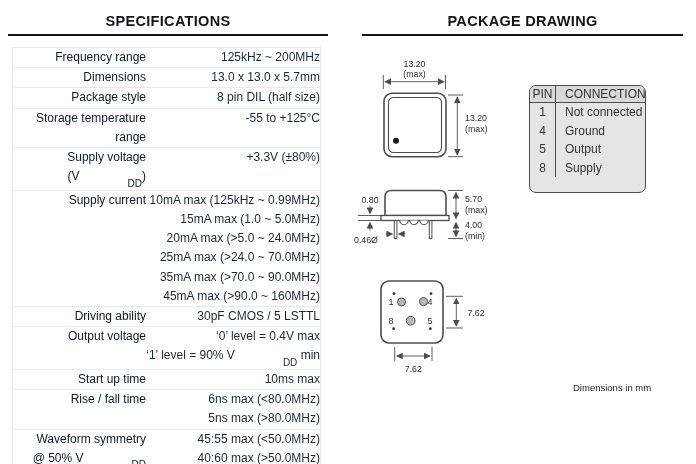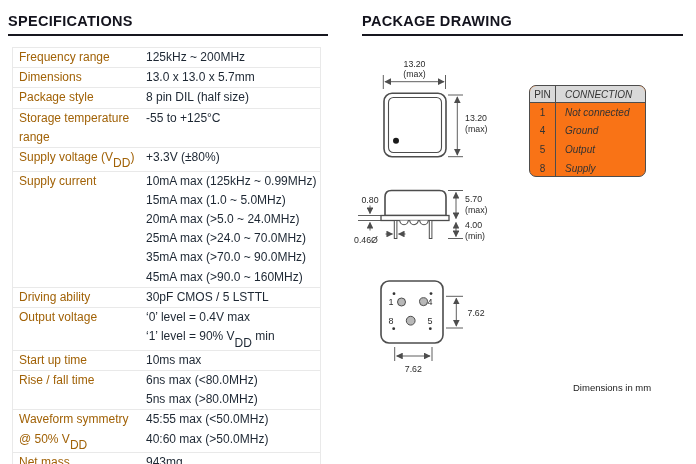--- a/index.html
+++ b/index.html
@@ -2,47 +2,47 @@
 <html><head>
 <meta charset="utf-8">
 <style>
   * { margin:0; padding:0; box-sizing:border-box; }
   html,body { background:#ffffff; }
   body { font-family:"Liberation Sans", sans-serif; }
   #stage {
     position:relative; width:696px; height:464px; background:#ffffff; overflow:hidden;
   }
   
-  .sec { position:absolute; top:13px; }
+  .sec { position:absolute; top:13px;text-align:center; }
   .sec-title { font-size:14.5px; font-weight:700; letter-spacing:.3px; color:#13131d; }
   .sec-rule { height:2px; background:#17171f; margin-top:5px; }
   #sec-left  { left:8px;  width:320px; }
   #sec-right { left:346px; width:321px;margin-left:16px; }
 
   
   #spec-table {
     position:absolute; left:12px; top:47px; width:309px;
     border:1px solid #e9e9e9; border-bottom:none;
     font-size:12px; line-height:19.2px; background:#fff;
   }
   .spec-row { display:flex; border-bottom:1px solid #e9e9e9; }
-  .spec-label { width:133px; flex:0 0 133px; padding-left:6px; color:#a16207; }
-  .spec-value { flex:1; color:#1d2733; }
-  sub.vdd { font-size:12px; position:relative; top:3px; }
+  .spec-label { width:133px; flex:0 0 133px; padding-left:6px; color:#0f172a;text-align:right; }
+  .spec-value { flex:1; color:#1d2733;text-align:right; }
+  sub.vdd { font-size:10px; position:relative; top:3px;margin-left:48px; }
 
   
   #pin-table {
-    position:absolute; left:529px; top:85px; width:117px; height:92px;
-    border:1.5px solid #4d4d4d; border-radius:7px; background:#f97316;
-    overflow:hidden; font-size:10px; color:#333;
+    position:absolute; left:529px; top:85px; width:117px; height:108px;
+    border:1.5px solid #4d4d4d; border-radius:7px; background:#e5e5e5;
+    overflow:hidden; font-size:12px; color:#333;
   }
   .pin-hrow { display:flex; height:17px; background:#d9d9d9; border-bottom:1.4px solid #4d4d4d; align-items:center; }
   .pin-row  { display:flex; height:18.6px; align-items:center; }
   .pin-c1 { flex:0 0 26px; text-align:center; border-right:1.4px solid #4d4d4d; height:100%; display:flex; align-items:center; justify-content:center; }
-  .pin-c2 { flex:1; padding-left:9px;font-style:italic; }
+  .pin-c2 { flex:1; padding-left:9px; }
 
   
   #drawing-svg { position:absolute; left:346px; top:46px; }
   .dim-text { font-size:8.8px; fill:#2b2b2b; font-family:"Liberation Sans", sans-serif; }
   .pin-num  { font-size:9px;  fill:#2b2b2b; font-family:"Liberation Sans", sans-serif; }
   #dim-note {
     position:absolute; left:573px; top:382px; font-size:9.5px; color:#222;
   }
 </style>
 </head>

